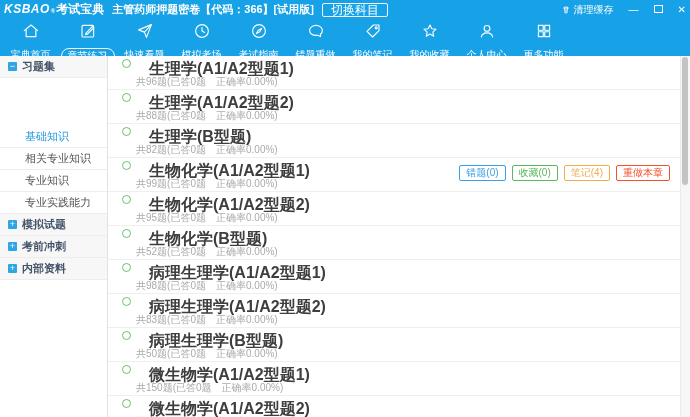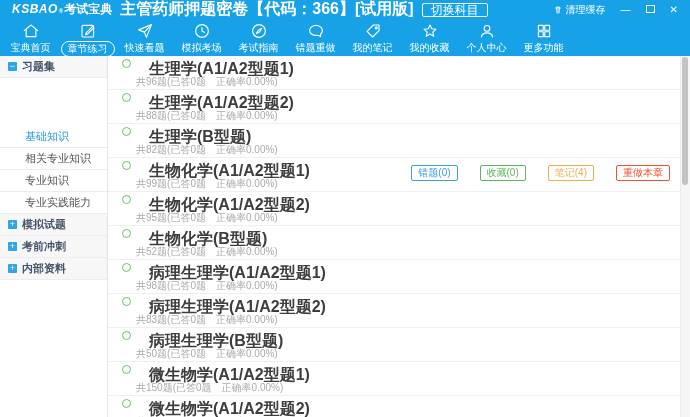--- a/index.html
+++ b/index.html
@@ -1,53 +1,53 @@
 <!DOCTYPE html>
 <html><head>
 <meta charset="utf-8">
 <style>
   html,body{margin:0;padding:0;background:#9e9e9e;}
   .app{position:relative;width:690px;height:417px;background:#fff;overflow:hidden;
        font-family:"Liberation Sans","DejaVu Sans",sans-serif;-webkit-font-smoothing:antialiased;}
   
-  .titlebar{height:19px;background:#17a1e6;display:flex;align-items:center;padding:0 12px;color:#fff;gap:8px;}
+  .titlebar{height:19px;background:#17a1e6;display:flex;align-items:center;padding:0 4px;color:#fff;gap:8px;}
   .logo{display:flex;align-items:baseline;font-weight:bold;white-space:nowrap;}
   .logo-en{font-size:12px;font-style:italic;letter-spacing:.5px;}
   .logo sup{font-size:6px;margin:0 1px;}
   .logo-cn{font-size:12px;}
-  .app-title{font-size:16px;font-weight:bold;white-space:nowrap;}
+  .app-title{font-size:11px;font-weight:bold;white-space:nowrap;}
   .switch-btn{background:transparent;border:1px solid rgba(255,255,255,.95);color:#fff;font-size:12px;
               border-radius:2px;padding:0 8px;height:14px;line-height:12px;cursor:pointer;font-family:inherit;}
   .titlebar-right{margin-left:auto;display:flex;align-items:center;gap:15px;font-size:10px;}
   .cache{display:flex;align-items:center;gap:3px;cursor:pointer;}
   .cache svg{width:10px;height:10px;display:block;}
   .winbtn{cursor:pointer;font-size:10px;line-height:10px;}
   .maxbox{display:inline-block;width:7px;height:6px;border:1px solid #fff;}
   
   .nav{height:37px;background:#17a1e6;display:flex;padding-left:2px;}
   .nav-item{width:57px;display:flex;flex-direction:column;align-items:center;padding-top:3px;color:#fff;cursor:pointer;}
   .nicon svg{width:18px;height:18px;display:block;}
-  .nlabel{font-size:10px;margin-top:1px;white-space:nowrap;}
+  .nlabel{font-size:10px;margin-top:8px;white-space:nowrap;}
   .nav-item.active .nlabel{border:1px solid rgba(255,255,255,.95);border-radius:9px;padding:0 6px;}
   
   .bodywrap{position:absolute;top:56px;left:0;right:0;bottom:0;display:flex;background:#fff;}
   .sidebar{width:107px;border-right:1px solid #e2e2e2;background:#fff;flex-shrink:0;}
   .side-row{height:21px;display:flex;align-items:center;font-size:11px;color:#555;
             border-bottom:1px solid #ededed;padding-left:8px;gap:5px;cursor:pointer;white-space:nowrap;}
   .side-row.group{background:#f7f7f7;font-weight:bold;color:#44546a;}
   .box-icon{width:9px;height:9px;background:#2fa5e4;color:#fff;font-size:9px;line-height:8px;
             text-align:center;border-radius:1px;flex-shrink:0;font-weight:normal;}
   .side-row.child{padding-left:25px;background:#fff;}
   .side-row.child.active{color:#2299e0;margin-top:48px;}
   .main{flex:1;position:relative;overflow:hidden;}
   .list-row{height:30px;border-bottom:1px solid #efefef;padding:3px 10px 0 14px;position:relative;background:#fff;}
   .row-title{display:flex;align-items:flex-start;gap:18px;height:15px;font-size:16px;font-weight:bold;color:#3e3e3e;white-space:nowrap;}
   .bullet{width:7px;height:7px;border:1px solid #6cc06c;border-radius:50%;flex-shrink:0;background:#fff;}
   .row-stats{font-size:10px;color:#aaa;margin-left:14px;margin-top:1px;white-space:nowrap;}
-  .actions{position:absolute;right:10px;top:7px;display:flex;gap:22px;}
+  .actions{position:absolute;right:10px;top:7px;display:flex;gap:6px;}
   .act-btn{font-size:10px;border:1px solid;background:#fff;border-radius:2px;padding:1px 6px;
            line-height:12px;cursor:pointer;white-space:nowrap;}
   
   .scrollbar{width:9px;background:#f6f6f6;border-left:1px solid #ebebeb;position:relative;flex-shrink:0;}
   .thumb{position:absolute;top:1px;left:1px;width:6px;height:128px;background:#c3c3c3;border-radius:3px;cursor:pointer;}
 </style>
 </head>
 <body>
 
 <div class="app">

